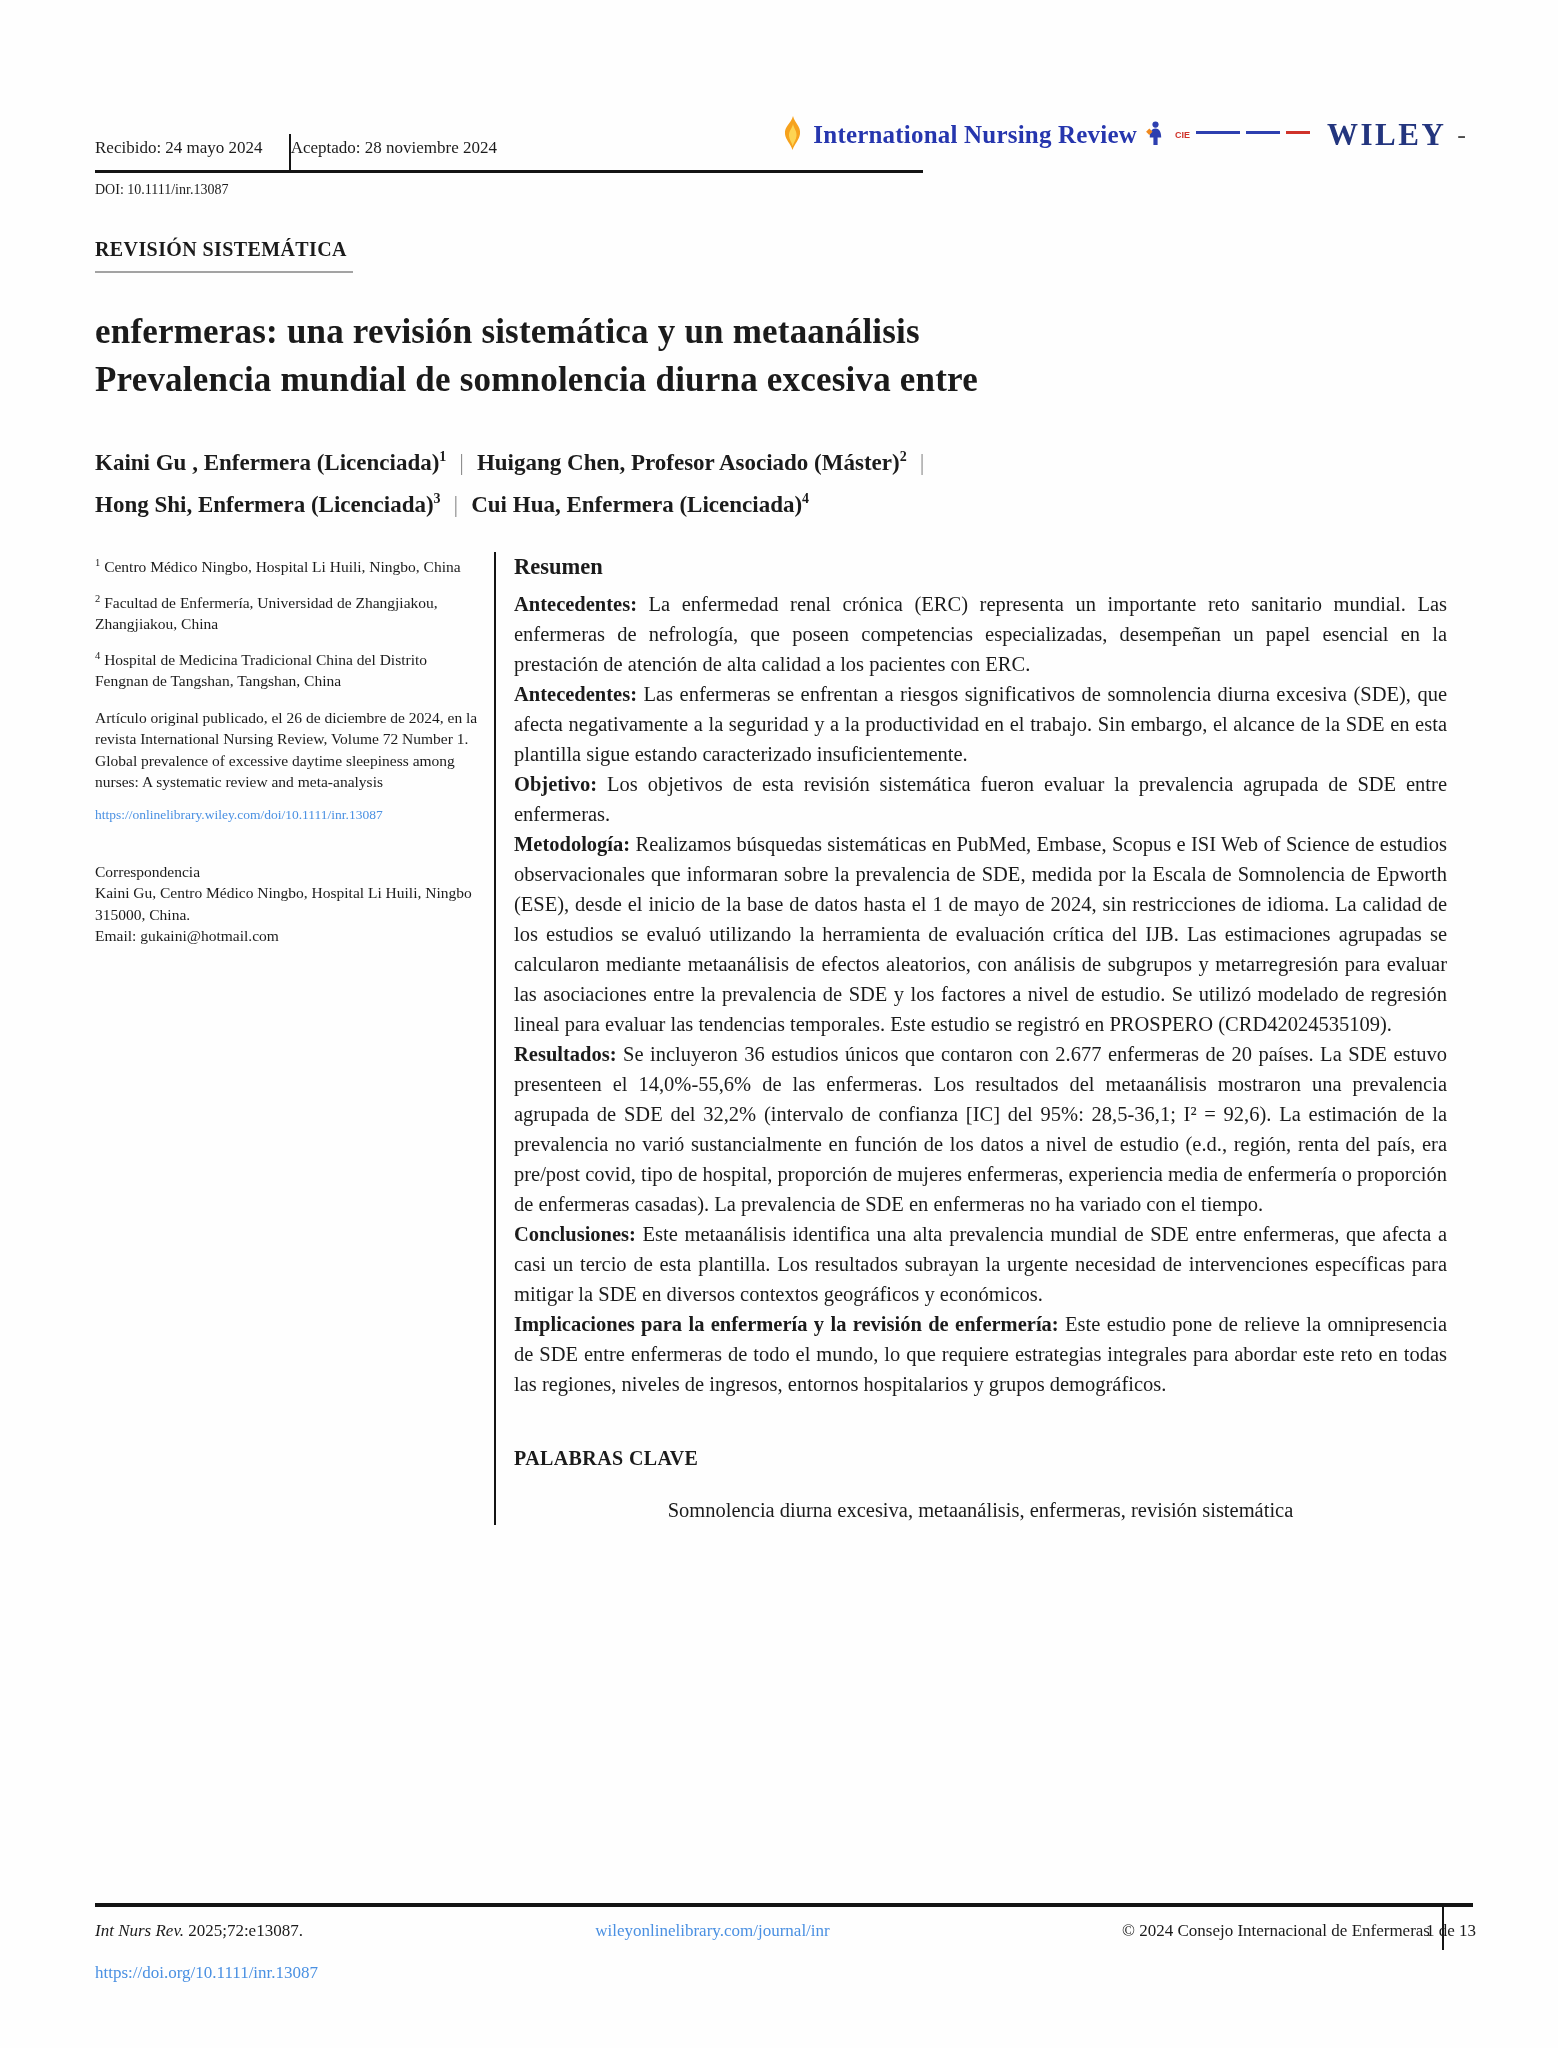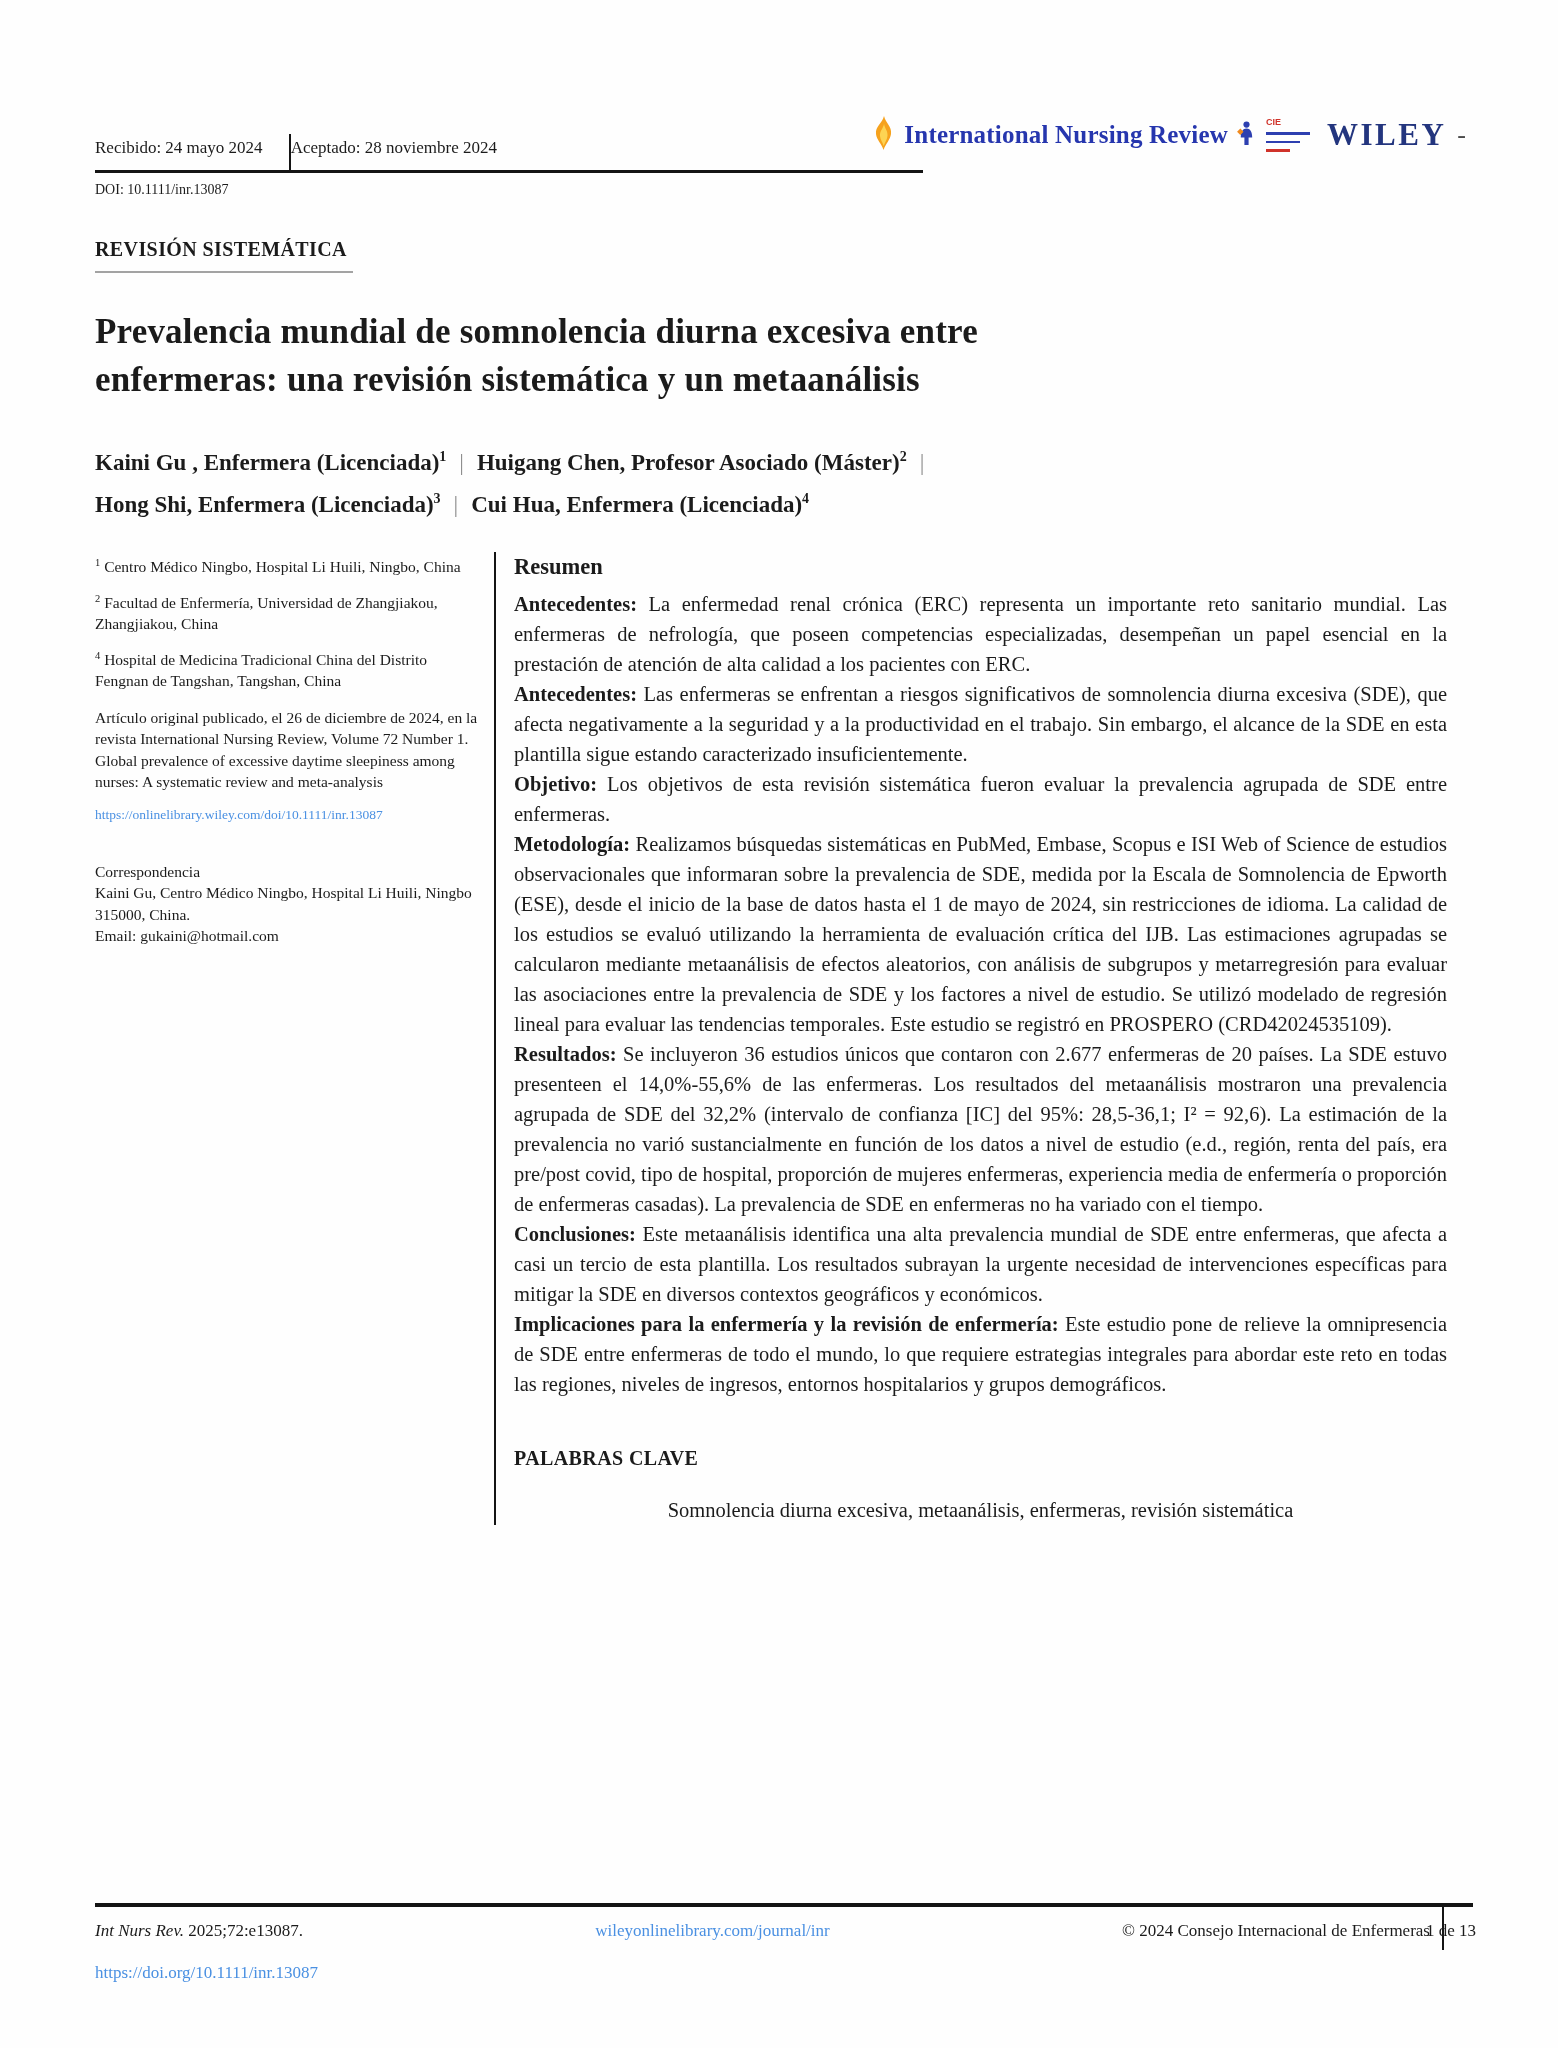--- a/index.html
+++ b/index.html
@@ -27,21 +27,21 @@
   .doi-line{position:absolute;left:95px;top:182px;font-size:14px;}
 
   .logo{
     position:absolute;top:116px;right:92px;
     display:flex;align-items:center;gap:9px;
   }
   .journal-name{
     font-size:25px;font-weight:700;color:#2636ae;
     white-space:nowrap;letter-spacing:0.2px;
   }
-  .icn-mini{display:flex;flex-direction:column;gap:6px;margin-left:2px;}
+  .icn-mini{display:flex;flex-direction:row;gap:6px;margin-left:2px;}
   .icn-mini .cie-text{font-size:9px;font-weight:700;color:#d0332a;font-family:"Liberation Sans",sans-serif;line-height:8px;}
   .icn-bar{height:2.5px;background:#2d3fb0;}
   .icn-bar.b1{width:44px;}
   .icn-bar.b2{width:34px;}
   .icn-bar.b3{width:24px;background:#d0332a;}
   .wiley{
     font-size:31px;font-weight:700;color:#23357e;
     letter-spacing:2.5px;margin-left:8px;white-space:nowrap;
   }
   .wiley-dash{font-size:26px;color:#4a4a4a;margin-left:2px;}
@@ -148,22 +148,22 @@
       <span class="icn-bar b2"></span>
       <span class="icn-bar b3"></span>
     </span>
     <span class="wiley">WILEY</span>
     <span class="wiley-dash">-</span>
   </div>
 
   <div class="kicker">REVISIÓN SISTEMÁTICA</div>
 
   <h1 class="title" style="margin:0;">
+    <span>enfermeras: una revisión sistemática y un metaanálisis</span>
     <span>Prevalencia mundial de somnolencia diurna excesiva entre</span>
-    <span>enfermeras: una revisión sistemática y un metaanálisis</span>
   </h1>
 
   <div class="authors">
       <div class="author-line"><span class="author">Kaini Gu , Enfermera (Licenciada)<sup>1</sup></span><span class="author-sep">|</span><span class="author">Huigang Chen, Profesor Asociado (Máster)<sup>2</sup></span><span class="author-sep">|</span></div>
       <div class="author-line"><span class="author">Hong Shi, Enfermera (Licenciada)<sup>3</sup></span><span class="author-sep">|</span><span class="author">Cui Hua, Enfermera (Licenciada)<sup>4</sup></span></div>
     </div>
 
   <div class="columns">
     <div class="sidebar">
       <div>

